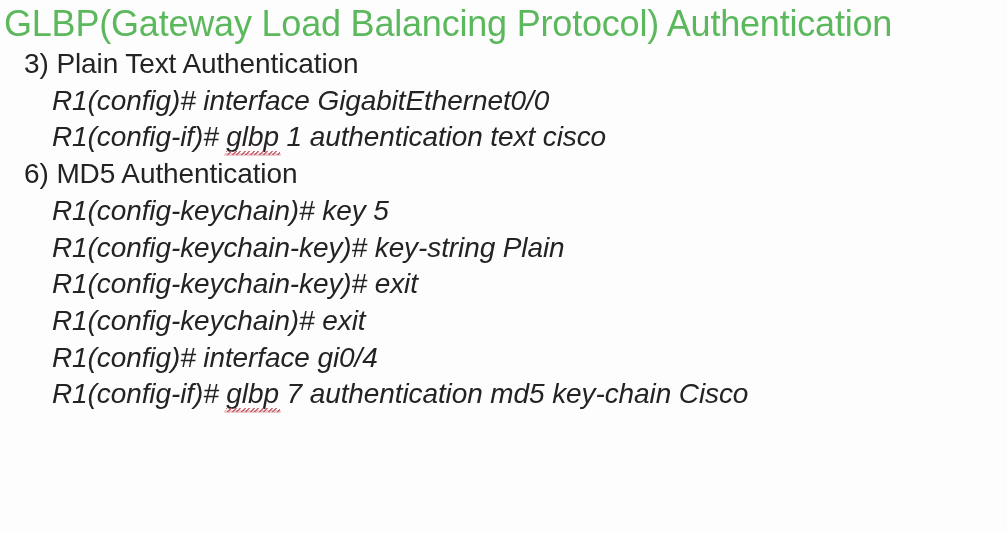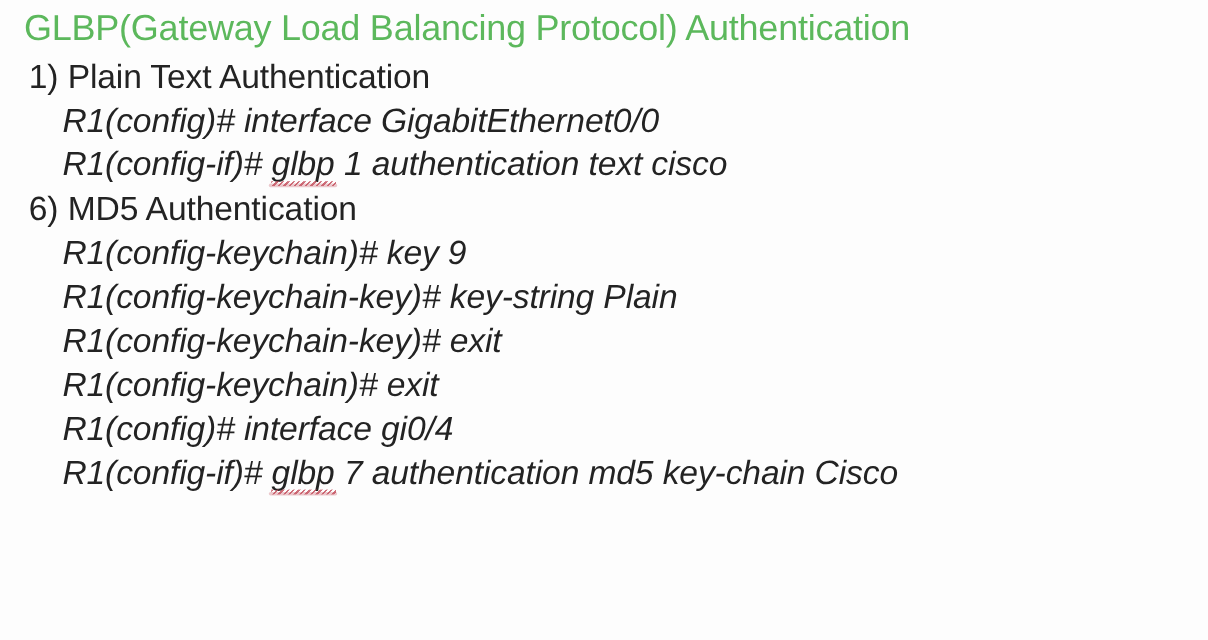--- a/index.html
+++ b/index.html
@@ -17,23 +17,23 @@
   #slide {
     position: relative;
     width: 1007px;
     height: 533px;
     background: #fdfdfd;
     box-sizing: border-box;
     padding: 2px 0 0 0;
   }
   .title {
     color: #5cb85c;
-    font-size: 30px;
+    font-size: 36px;
     line-height: 44px;
-    padding-left: 20px;
+    padding-left: 4px;
     letter-spacing: -0.2px;
     white-space: nowrap;
     font-weight: 400;
   }
   .body-block {
     padding-left: 8px;
   }
   .line {
     color: #232323;
     font-size: 28px;
@@ -80,38 +80,38 @@
 </style>
 </head>
 <body>
 
 <div id="slide">
 
   <div class="title">GLBP(Gateway Load Balancing Protocol) Authentication</div>
 
   <div class="body-block">
 
-    <div class="line indent-1">1) Plain Text Authentication</div>
+    <div class="line indent-1">3) Plain Text Authentication</div>
 
     <div class="line indent-2">
       <span>R1(config)#</span>
       <span>interface GigabitEthernet0/0</span>
     </div>
 
     <div class="line indent-2">
       <span>R1(config-if)#</span>
       <span class="squiggle">glbp</span><span> 1 authentication text cisco</span>
     </div>
 
     <div class="line indent-1">6) MD5 Authentication</div>
 
 
     <div class="line indent-2">
       <span>R1(config-keychain)#</span>
-      <span>key 9</span>
+      <span>key 5</span>
     </div>
 
     <div class="line indent-2">
       <span>R1(config-keychain-key)#</span>
       <span>key-string Plain</span>
     </div>
 
     <div class="line indent-2">
       <span>R1(config-keychain-key)#</span>
       <span>exit</span>

